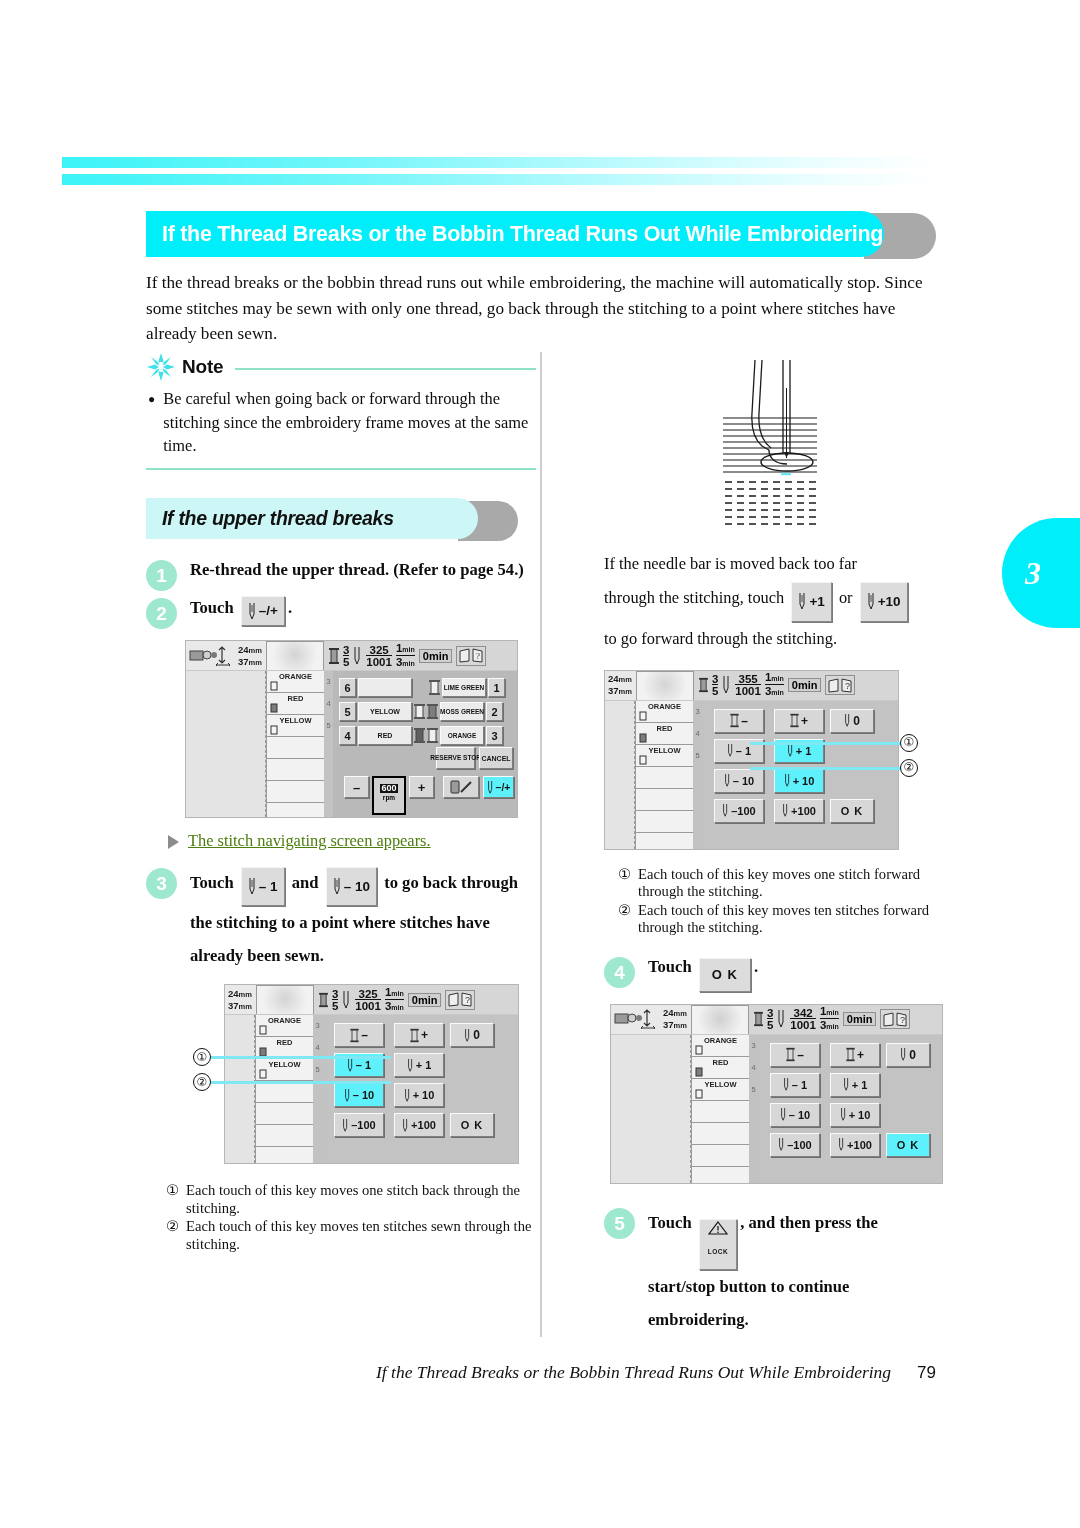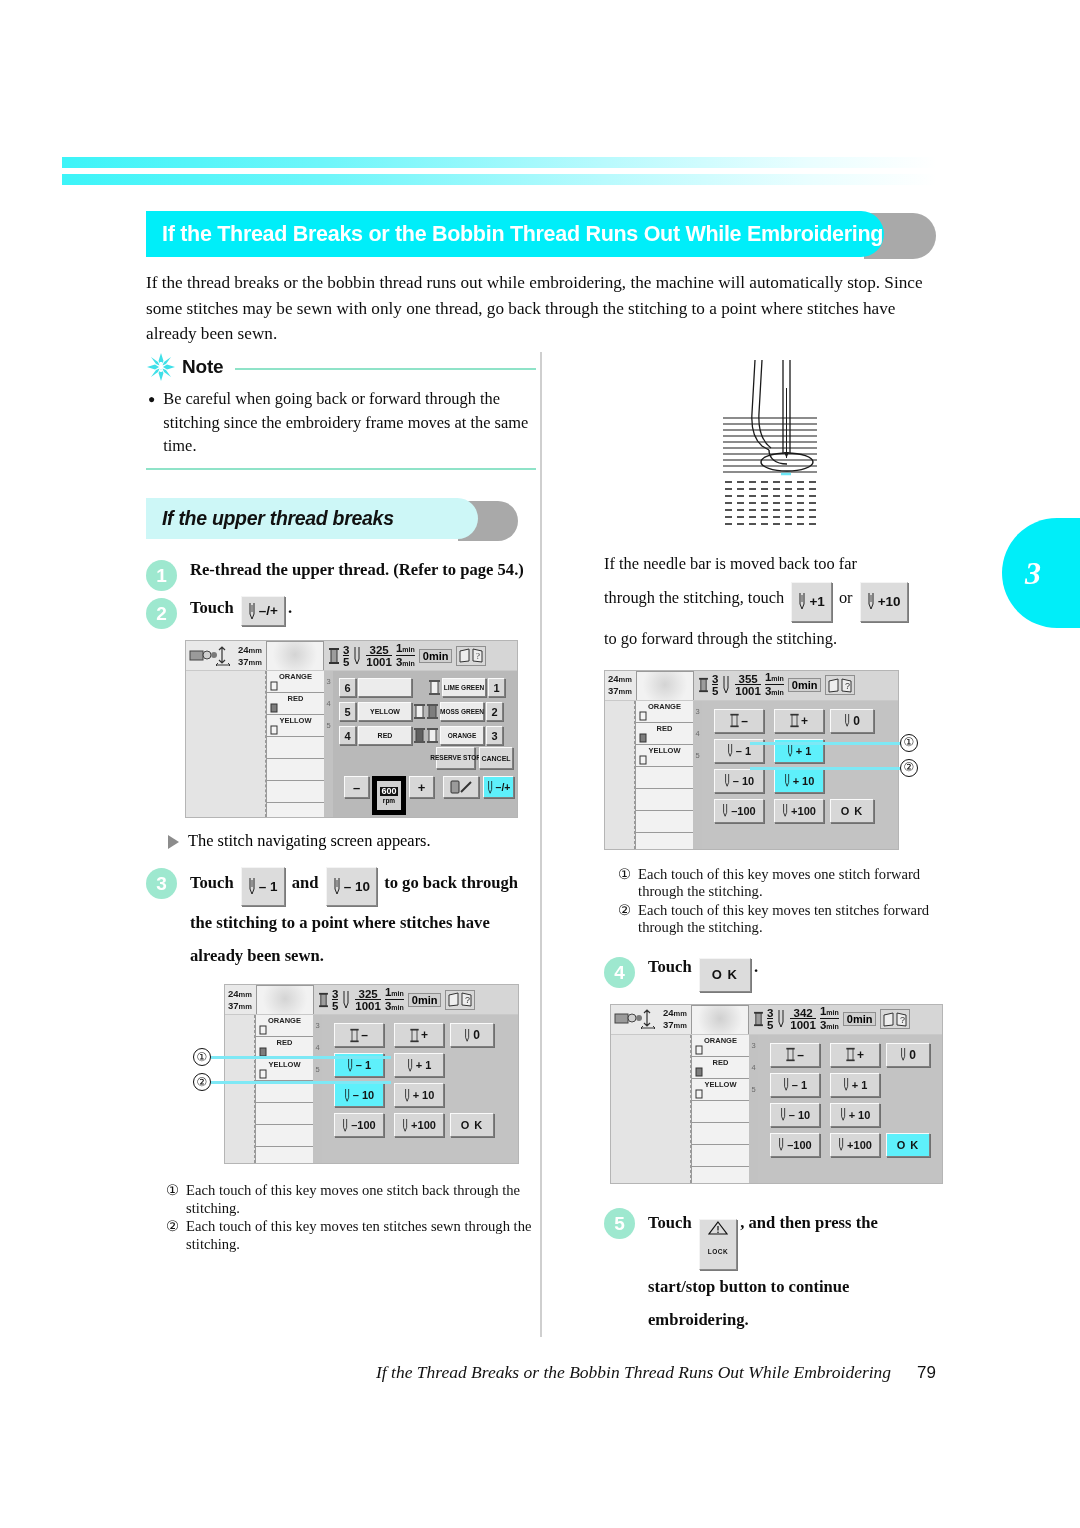--- a/index.html
+++ b/index.html
@@ -94,21 +94,21 @@
   }
   .step-text.loose { line-height:33px; }
 
   
   .result { display:flex; gap:9px; align-items:flex-start; margin-top:12px; padding-left:22px; }
   .result .tri {
     width:0; height:0; border-left:11px solid #8c8c8c;
     border-top:7px solid transparent; border-bottom:7px solid transparent;
     margin-top:5px; flex:none;
   }
-  .result span { font-size:16.4px; line-height:22px; color:#000000; }
+  .result span { font-size:16.4px; line-height:22px; color:#4d7c0f;text-decoration:underline; }
 
   
   .caplist { margin-top:12px; padding-left:20px; }
   .caprow { display:flex; gap:7px; font-size:14.6px; line-height:17.6px; color:#111; margin-bottom:1px; }
   .capnum { flex:none; }
 
   
   .rtext { font-size:16.4px; line-height:24px; color:#0d0d0d; }
   .rtext.loose { line-height:34px; }
 
@@ -441,21 +441,21 @@
           <div class="btn" style="position:absolute; left:103px; top:76px; width:39px; height:22px; font-size:6.5px; flex-direction:column; gap:0; line-height:8px;">
             <span>RESERVE STOP</span>
           </div>
           <div class="btn" style="position:absolute; left:146px; top:76px; width:34px; height:22px; font-size:7px;">
             <span>CANCEL</span>
           </div>
 
           <div class="btn" style="position:absolute; left:11px; top:105px; width:25px; height:22px; font-size:13px;">
             <span>–</span>
           </div>
-          <div style="position:absolute; left:39px; top:105px; width:34px; height:39px; background:#d0d0d0; border:5px solid #000000; text-align:center; font-weight:bold; line-height:9px; padding-top:3px;">
+          <div style="position:absolute; left:39px; top:105px; width:34px; height:39px; background:#d0d0d0; border:2px solid #000000; text-align:center; font-weight:bold; line-height:9px; padding-top:3px;">
             <div style="background:#111; color:#fff; font-size:9px; display:inline-block; padding:0 1px;">600</div>
             <div style="font-size:6.5px;">rpm</div>
           </div>
           <div class="btn" style="position:absolute; left:76px; top:105px; width:25px; height:22px; font-size:13px;">
             <span>+</span>
           </div>
           <div class="btn" style="position:absolute; left:110px; top:105px; width:36px; height:22px;">
             <svg width="26" height="16" viewBox="0 0 26 16">
                 <rect x="3" y="2" width="8" height="12" rx="1" fill="#9a9a9a" stroke="#333"></rect>
                 <line x1="13" y1="13" x2="23" y2="3" stroke="#333" stroke-width="2"></line>

